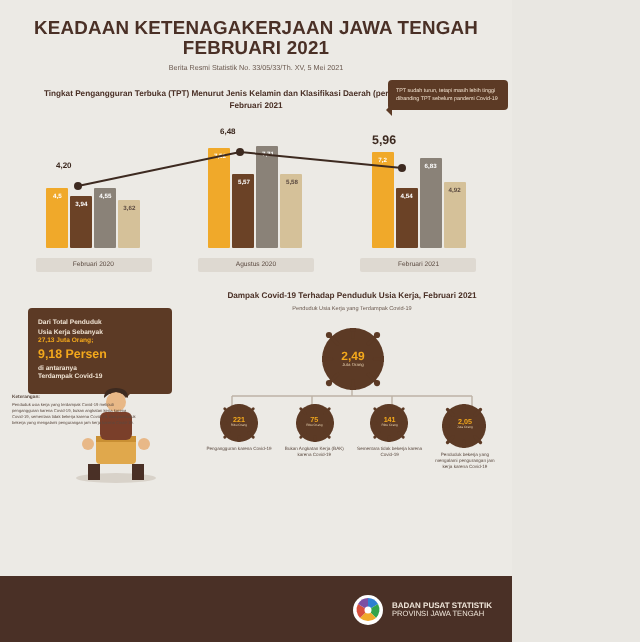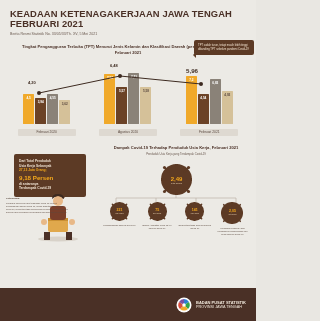--- a/index.html
+++ b/index.html
@@ -6,21 +6,21 @@
   body{
     width:256px;height:321px;
     background:#e9e7e2;
     font-family:"Liberation Sans",sans-serif;
     overflow:hidden;
     position:relative;
   }
   .page{position:relative;width:256px;height:321px;background:#eceae5;overflow:hidden;}
 
   
-  .header{padding:9px 10px 0 10px;}
+  .header{padding:9px 10px 0 10px;text-align:center;}
   .title{
     font-size:9.4px;line-height:10.4px;font-weight:bold;
     color:#4a3026;letter-spacing:.1px;margin:0;
   }
   .subtitle{
     font-size:3.6px;line-height:5px;color:#6b5a50;margin-top:2.5px;
   }
 
   
   .chart-title{

